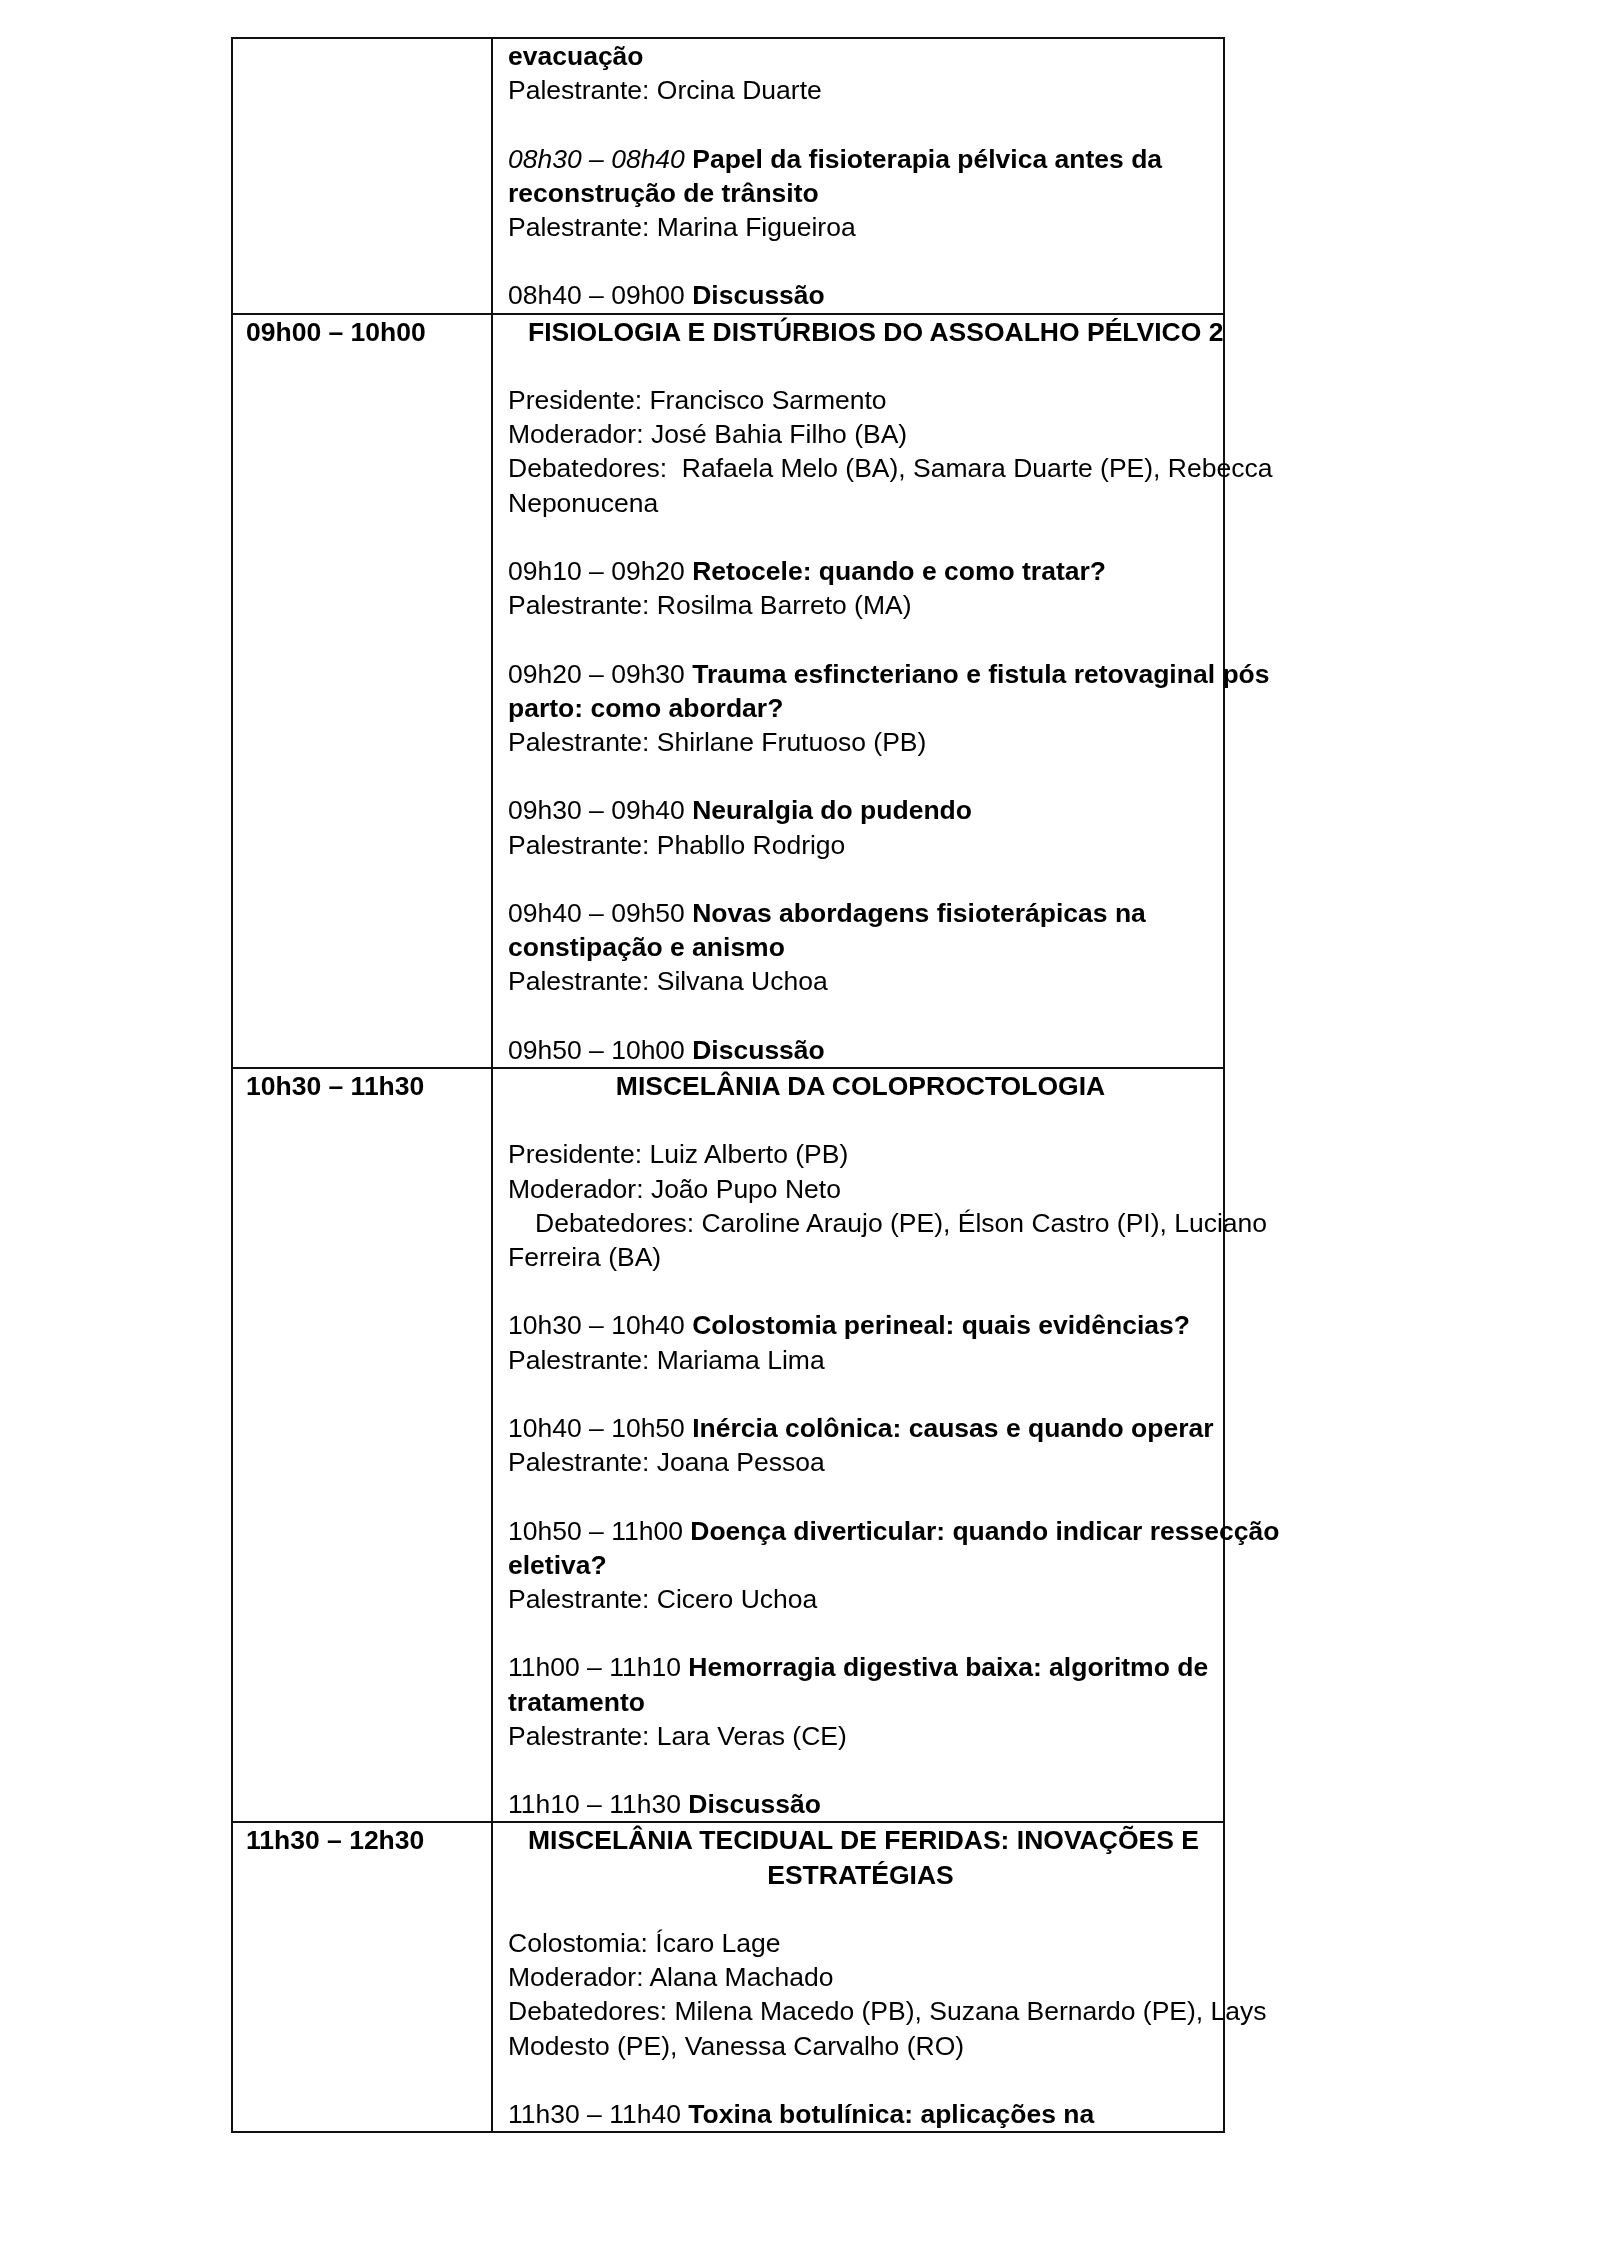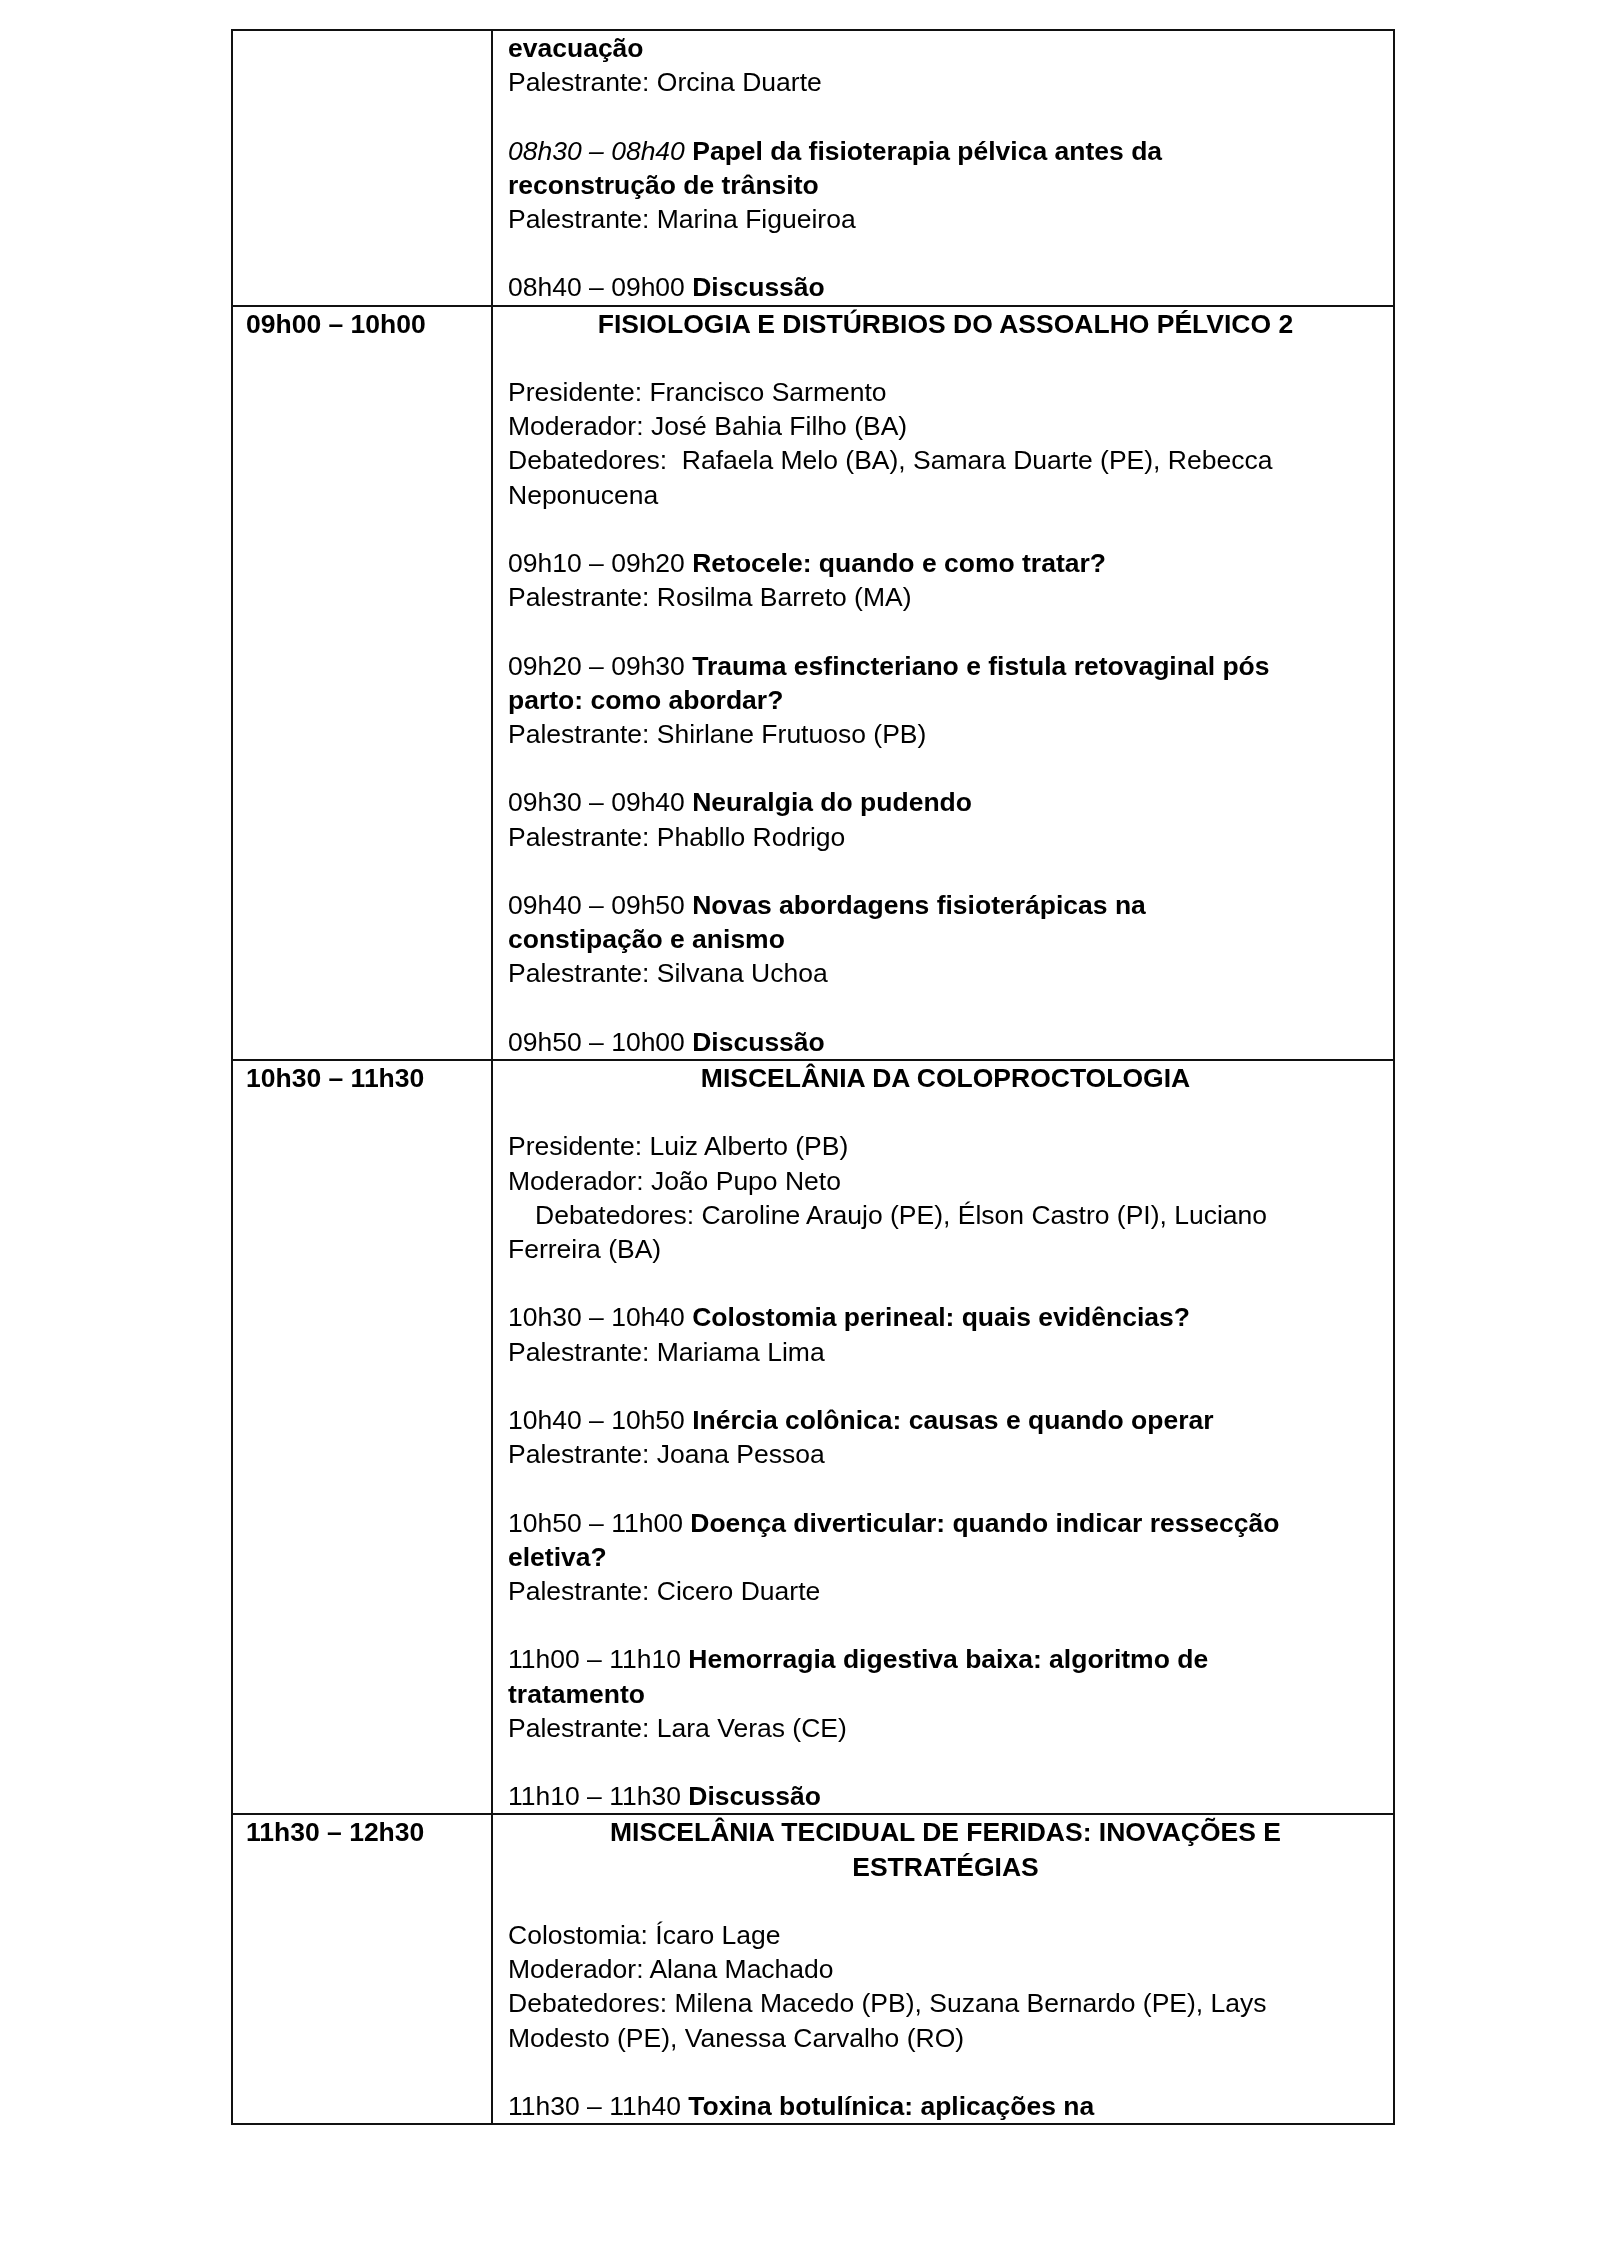--- a/index.html
+++ b/index.html
@@ -2,21 +2,21 @@
 <html><head>
   <meta charset="utf-8">
   <style>
     html, body { margin: 0; padding: 0; background: #ffffff; }
     body {
       width: 1600px; height: 2263px; position: relative; overflow: hidden;
       font-family: "Liberation Sans", sans-serif; color: #000;
     }
     .page { position: absolute; left: 0; top: 0; width: 1600px; height: 2263px; background: #fff; }
     table.schedule {
-      position: absolute; left: 231px; top: 29px; width: 1164px;
+      position: absolute; left: 231px; top: 37px; width: 994px;
       border-collapse: collapse; table-layout: fixed;
     }
     table.schedule td {
       border: 2px solid #111;
       vertical-align: top;
       padding: 0;
       font-size: 26.5px;
       line-height: 34.2px;
     }
     td.time-cell { width: 245px; padding-left: 13px !important; font-weight: bold; white-space: nowrap; }
@@ -91,21 +91,21 @@
             <span class="line"><span style="white-space: pre;">Ferreira (BA)</span></span>
             <span class="blank"></span>
             <span class="line"><span style="white-space: pre;">10h30 – 10h40 </span><span class="b">Colostomia perineal: quais evidências?</span></span>
             <span class="line"><span style="white-space: pre;">Palestrante: Mariama Lima</span></span>
             <span class="blank"></span>
             <span class="line"><span style="white-space: pre;">10h40 – 10h50 </span><span class="b">Inércia colônica: causas e quando operar</span></span>
             <span class="line"><span style="white-space: pre;">Palestrante: Joana Pessoa</span></span>
             <span class="blank"></span>
             <span class="line"><span style="white-space: pre;">10h50 – 11h00 </span><span class="b">Doença diverticular: quando indicar ressecção</span></span>
             <span class="line"><span class="b">eletiva?</span></span>
-            <span class="line"><span style="white-space: pre;">Palestrante: Cicero Duarte</span></span>
+            <span class="line"><span style="white-space: pre;">Palestrante: Cicero Uchoa</span></span>
             <span class="blank"></span>
             <span class="line"><span style="white-space: pre;">11h00 – 11h10 </span><span class="b">Hemorragia digestiva baixa: algoritmo de</span></span>
             <span class="line"><span class="b">tratamento</span></span>
             <span class="line"><span style="white-space: pre;">Palestrante: Lara Veras (CE)</span></span>
             <span class="blank"></span>
             <span class="line"><span style="white-space: pre;">11h10 – 11h30 </span><span class="b">Discussão</span></span>
           </td>
       </tr>
 
       <tr>

